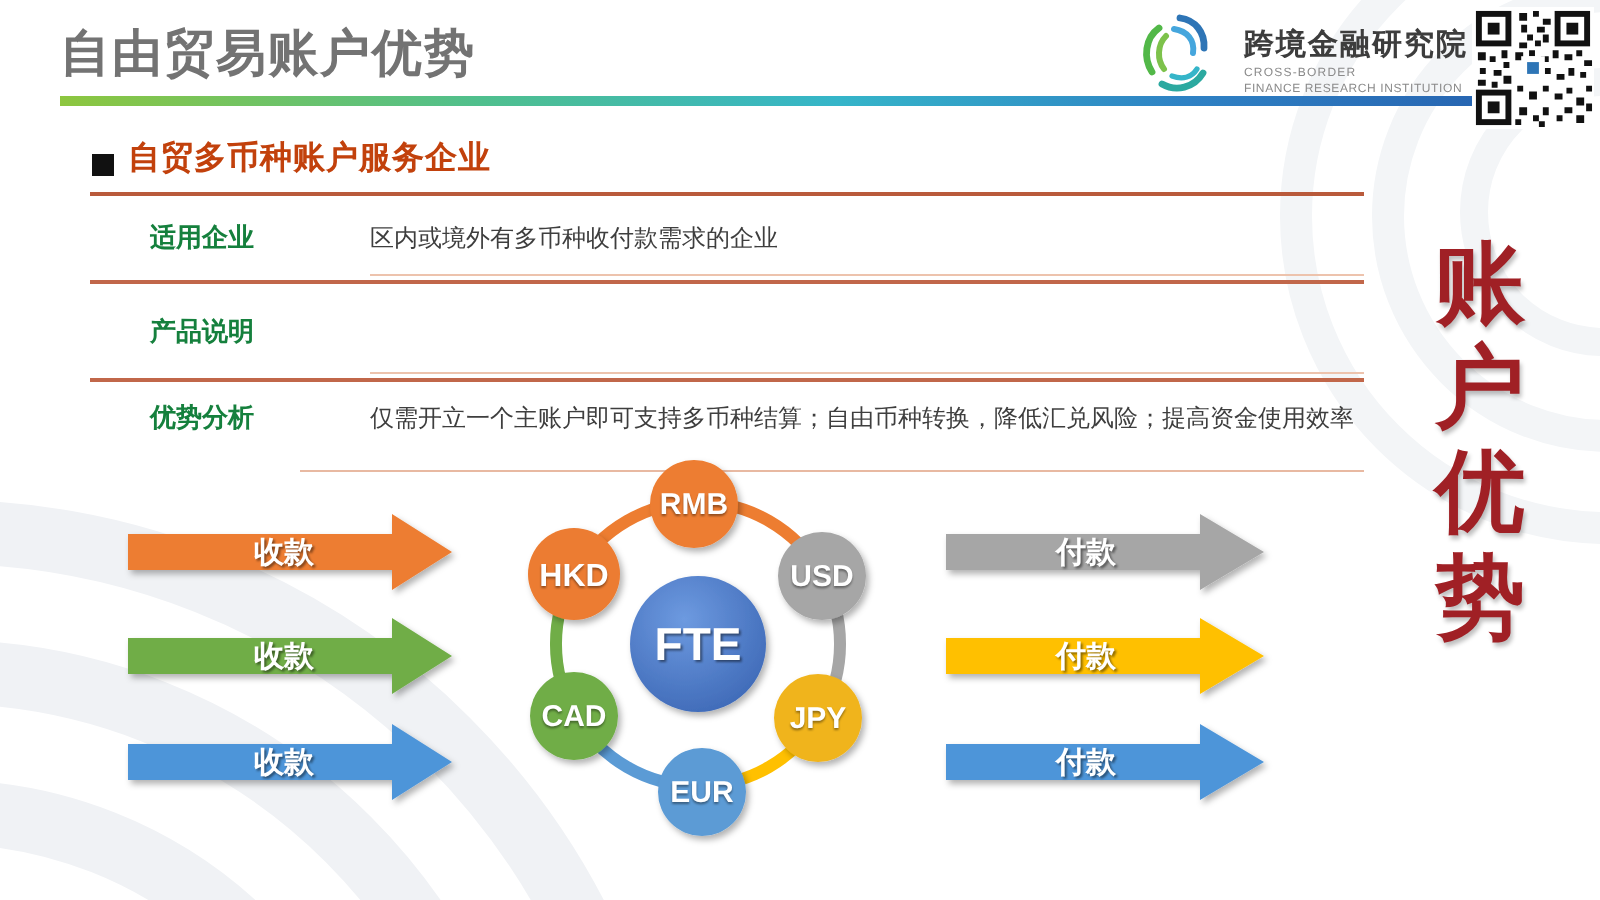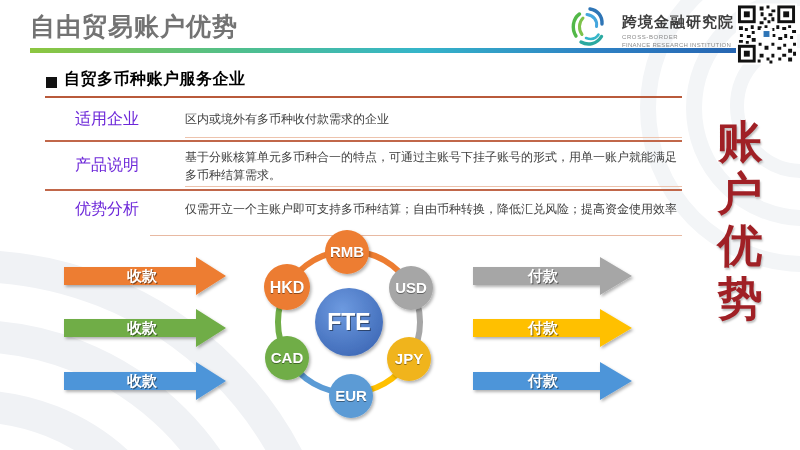--- a/index.html
+++ b/index.html
@@ -18,29 +18,29 @@
     background:linear-gradient(90deg,#8DC63F 0%, #4FBF8E 30%, #35B5C9 55%, #2E81C4 80%, #2766B2 100%); }
 
   .logo-icon { left:568px; top:5px; width:40px; height:42px; }
   .logo-name { left:622px; top:13px; font-size:15px; font-weight:700; color:#3d3d3d; letter-spacing:1px; }
   .logo-sub1 { left:622px; top:34px; font-size:6px; color:#8a8a8a; letter-spacing:0.6px; }
   .logo-sub2 { left:622px; top:42px; font-size:6px; color:#8a8a8a; letter-spacing:0.3px; }
   .qr { left:736px; top:3px; width:61px; height:62px; }
 
   
   .sec-bullet { left:46px; top:77px; width:11px; height:11px; background:#111; }
-  .sec-title { left:64px; top:69px; font-size:16px; font-weight:800; color:#000000; letter-spacing:0.5px; }
+  .sec-title { left:64px; top:69px; font-size:16px; font-weight:800; color:#c2410c; letter-spacing:0.5px; }
 
   
   .ft-table { left:45px; top:96px; width:637px; border-top:2px solid #B95A3B; }
   .ft-row { display:flex; align-items:center; }
   .ft-row.r1 { min-height:42px; }
   .ft-row.r2 { min-height:43px; padding:2px 0; }
   .ft-row.r3 { min-height:36px; }
-  .ft-label { width:140px; box-sizing:border-box; padding-left:30px; font-size:16px; font-weight:400; color:#6d28d9; flex:none; }
+  .ft-label { width:140px; box-sizing:border-box; padding-left:30px; font-size:13px; font-weight:700; color:#15803d; flex:none; }
   .ft-content { flex:1; font-size:12px; color:#3e3e3e; line-height:1.5; }
   .ft-row.r3 .ft-content { white-space:nowrap; }
   .sep { height:2px; background:#C1674A; position:relative; }
   .sep::before { content:""; position:absolute; left:140px; right:0; top:-3px; height:1px; background:#EDC3AD; }
   .sep-partial { height:1px; background:#E8B9A2; margin-left:105px; margin-top:8px; }
 
   
   .diagram { left:40px; top:225px; width:610px; height:205px; overflow:visible; }
   svg { overflow:visible; }
   .arrow-label { font-size:15px; font-weight:800; fill:#ffffff; text-anchor:middle;
@@ -111,21 +111,20 @@
 <div class="abs sec-title">自贸多币种账户服务企业</div>
 
 <div class="abs ft-table">
   <div class="ft-row r1">
     <div class="ft-label">适用企业</div>
     <div class="ft-content">区内或境外有多币种收付款需求的企业</div>
   </div>
   <div class="sep"></div>
   <div class="ft-row r2">
     <div class="ft-label">产品说明</div>
-    <div class="ft-content">基于分账核算单元多币种合一的特点，可通过主账号下挂子账号的形式，用单一账户就能满足多币种结算需求。</div>
   </div>
   <div class="sep"></div>
   <div class="ft-row r3">
     <div class="ft-label">优势分析</div>
     <div class="ft-content">仅需开立一个主账户即可支持多币种结算；自由币种转换，降低汇兑风险；提高资金使用效率</div>
   </div>
   <div class="sep-partial"></div>
 </div>
 
 <svg class="abs diagram" viewBox="40 225 610 205">

